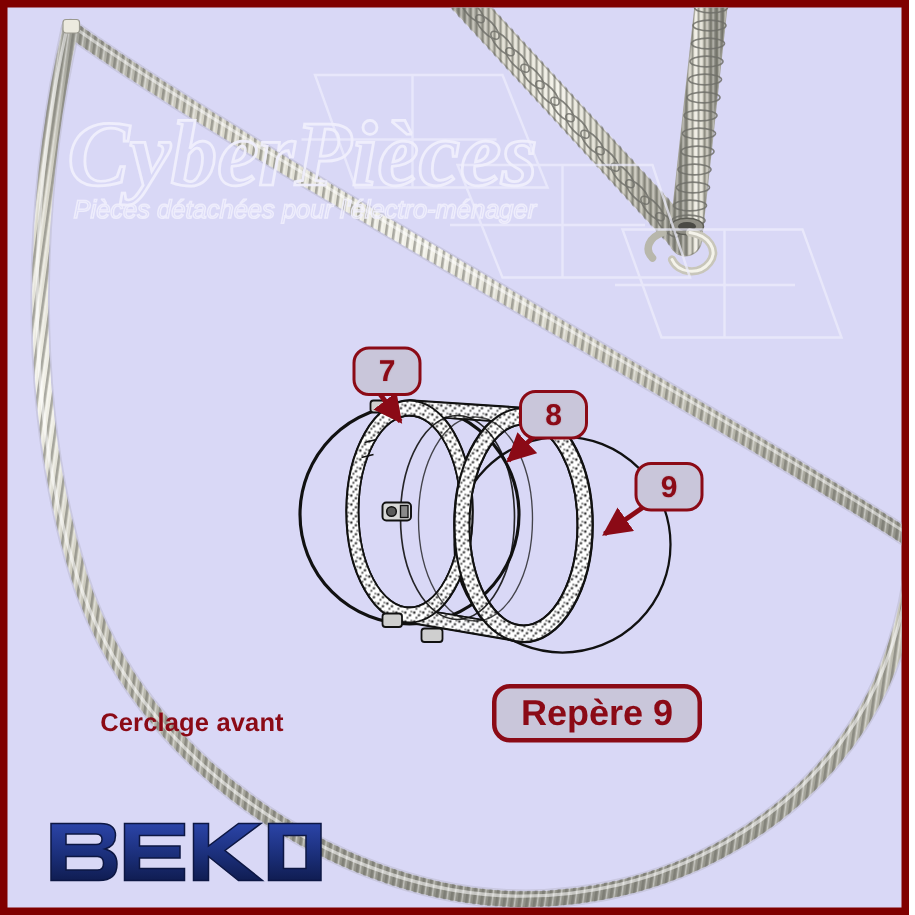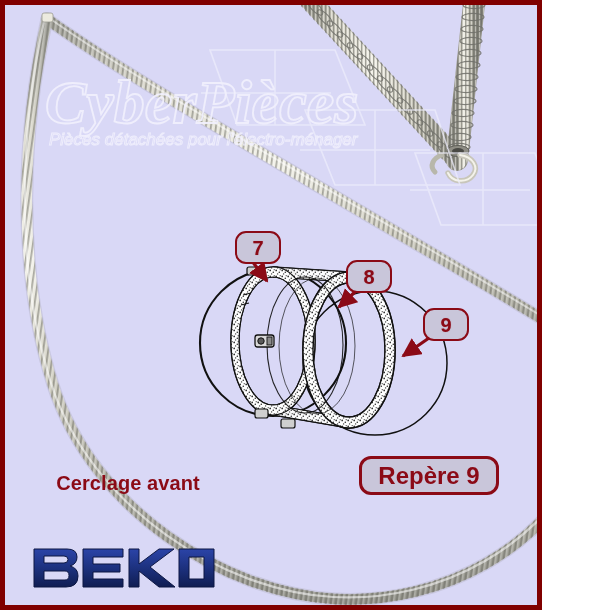--- a/index.html
+++ b/index.html
@@ -6,21 +6,21 @@
     margin: 0;
     padding: 0;
     background: #ffffff;
   }
   body {
     font-family: "Liberation Sans", sans-serif;
   }
 
   #product-image {
     position: relative;
-    width: 542px;
+    width: 606px;
     height: 610px;
     box-sizing: border-box;
     background: #d9d8f6;
     border: 5px solid #800000;
     overflow: hidden;
   }
 
   
   .watermark {
     position: absolute;
@@ -83,30 +83,30 @@
   
   .caption {
     position: absolute;
     left: 18px;
     top: 466px;
     width: 210px;
     z-index: 7;
     text-align: center;
     color: #8b0a16;
     font-weight: bold;
-    font-size: 20px;
+    font-size: 17px;
     line-height: 1.28;
     letter-spacing: .1px;
   }
   .caption .line { display: block; white-space: nowrap; }
 
   
   .repere-badge {
     position: absolute;
-    left: 354px;
+    left: 323px;
     top: 451px;
     width: 140px;
     height: 39px;
     z-index: 7;
     box-sizing: border-box;
     background: #c9c6da;
     border: 3px solid #8b0a16;
     border-radius: 12px;
     color: #8b0a16;
     font-weight: bold;

